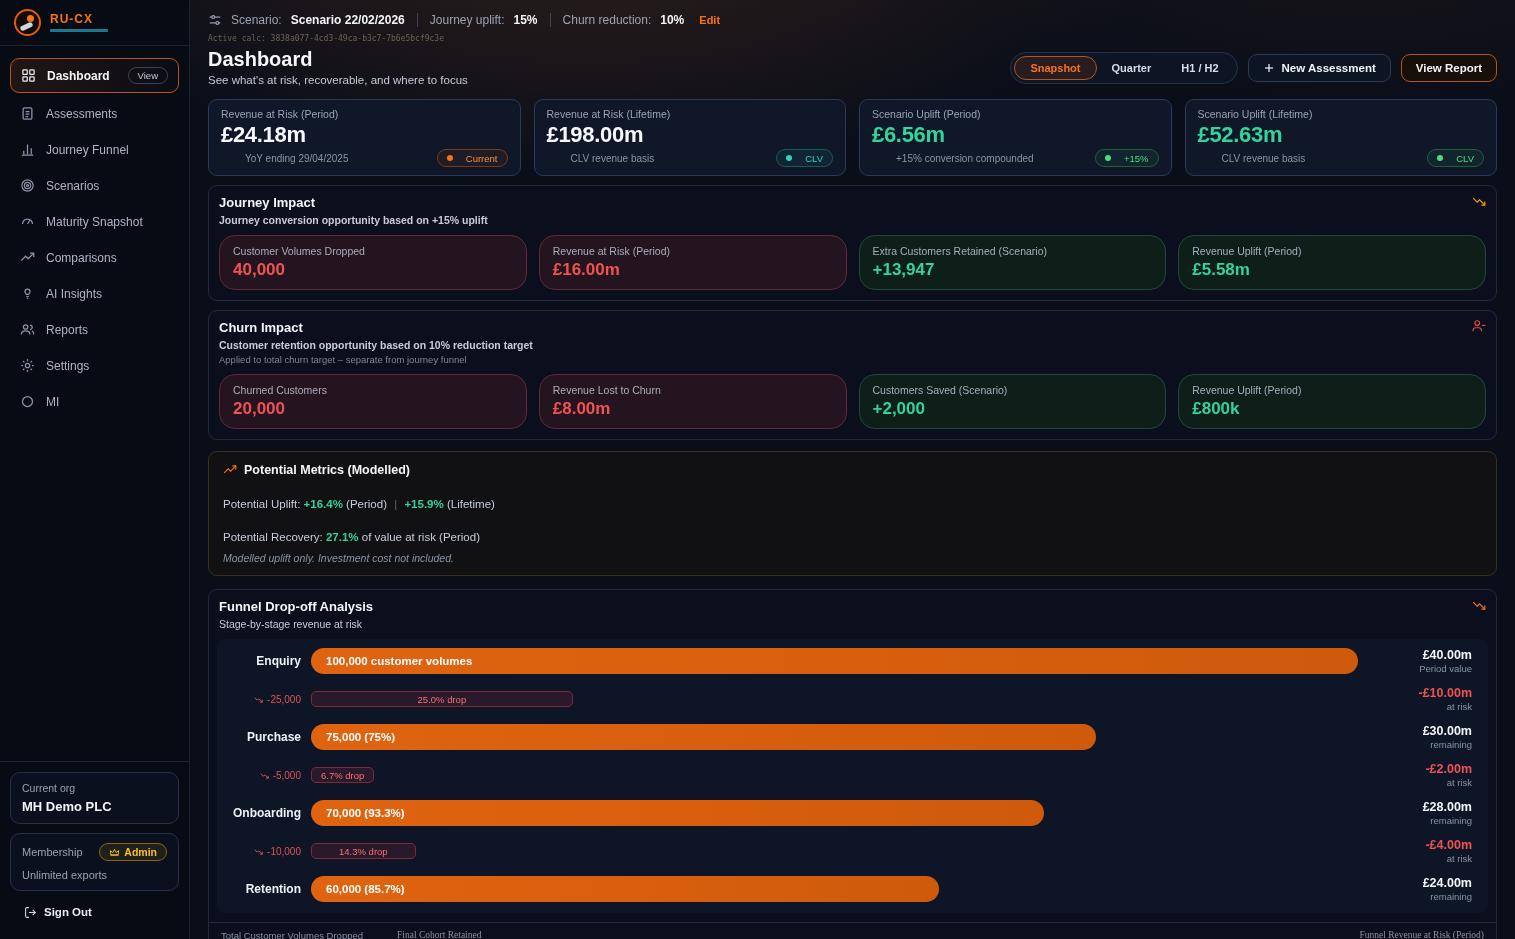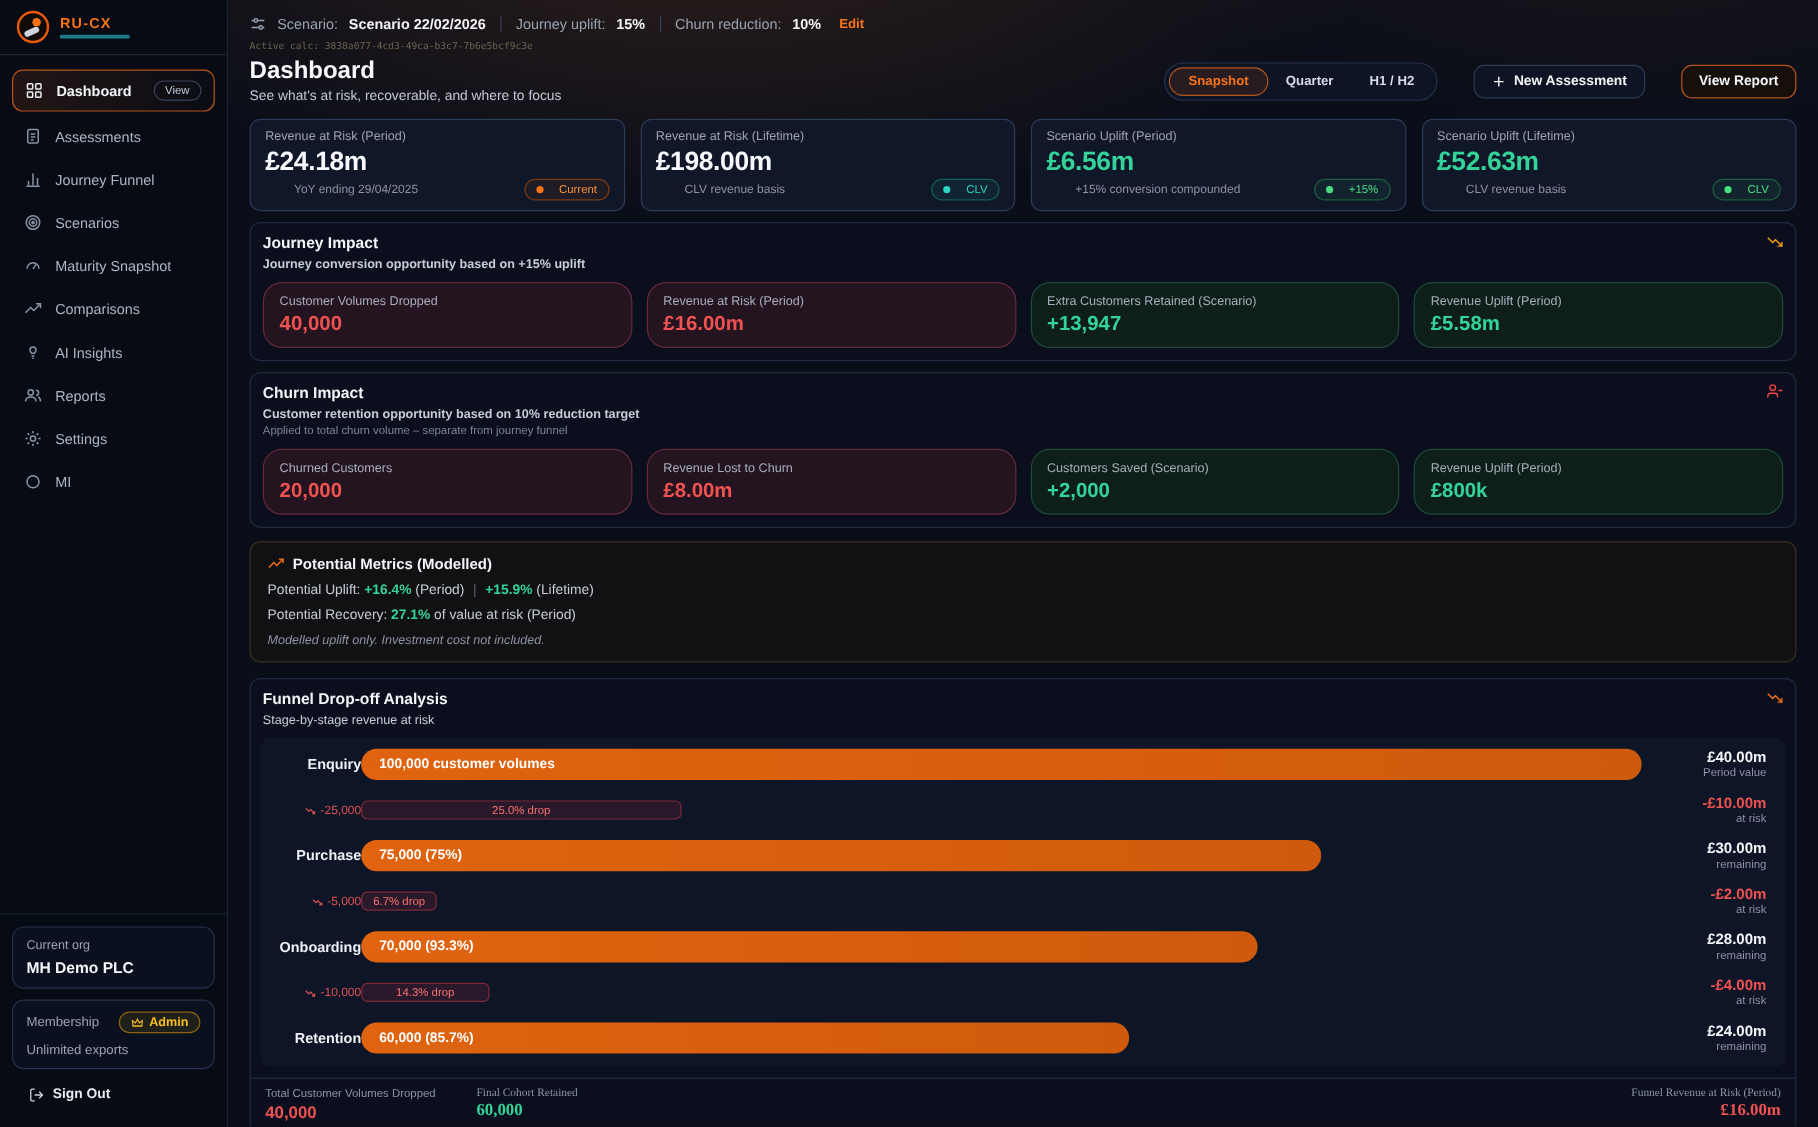--- a/index.html
+++ b/index.html
@@ -49,21 +49,21 @@
   .edit-link { color:#f97316; font-weight:bold; font-size:11px; margin-left:6px; cursor:pointer; }
   .active-calc { margin-top:7px; font-family:"DejaVu Sans Mono", monospace; font-size:8px; color:#6e6250; }
 
   .header-row { margin-top:5px; display:flex; align-items:flex-start; }
   .h-title { font-size:20px; font-weight:bold; color:#f6f8fb; }
   .h-sub { margin-top:3px; font-size:11.5px; color:#c2c9d6; }
   .header-right { margin-left:auto; display:flex; align-items:center; gap:10px; margin-top:4px; }
   .tabs { display:flex; align-items:center; background:#0d1424; border:1px solid #26324d; border-radius:999px; padding:3px; }
   .tab { font-size:11px; font-weight:bold; color:#d7dce6; padding:5px 15px; border-radius:999px; cursor:pointer; }
   .tab.on { color:#f97316; border:1px solid #b4551d; background:rgba(234,88,12,0.12); }
-  .btn { display:flex; align-items:center; gap:7px; font-size:11.5px; font-weight:bold; color:#f3f5f8; background:#0d1424; border:1px solid #2c3a55; border-radius:9px; padding:7px 14px; cursor:pointer;margin-left:20px; }
+  .btn { display:flex; align-items:center; gap:7px; font-size:11.5px; font-weight:bold; color:#f3f5f8; background:#0d1424; border:1px solid #2c3a55; border-radius:9px; padding:7px 14px; cursor:pointer; }
   .btn.primary { border-color:#b4551d; background:#170f0a; }
 
   
   .kpi-row { margin-top:13px; display:grid; grid-template-columns:repeat(4,1fr); gap:13px; }
   .kpi { background:#0f1729; border:1px solid #2b3a58; border-radius:9px; padding:8px 12px 8px 12px; }
   .kpi-label { font-size:10.5px; color:#9aa3b2; }
   .kpi-value { margin-top:2px; font-size:22px; font-weight:bold; color:#f6f8fb; letter-spacing:-0.3px; }
   .kpi-value.green { color:#34d399; }
   .kpi-foot { display:flex; align-items:center; justify-content:space-between; margin-top:1px;margin-left:24px; }
   .kpi-sub { font-size:10px; color:#8a94a4; }
@@ -83,30 +83,30 @@
   .icard { border-radius:16px; padding:9px 13px; border:1px solid; }
   .icard .lbl { font-size:10.5px; color:#a7aebb; }
   .icard .val { margin-top:3px; font-size:17px; font-weight:bold; }
   .icard.red { background:#241420; border-color:#63293a; } .icard.red .val { color:#f05252; }
   .icard.green { background:#0e1f1a; border-color:#1d4a3a; } .icard.green .val { color:#34d399; }
 
   
   .pm { margin-top:11px; border:1px solid #3a3020; background:rgba(26,19,11,0.45); border-radius:9px; padding:11px 14px; }
   .pm-title { display:flex; align-items:center; gap:7px; font-size:12.5px; font-weight:bold; color:#f3f5f8; }
   .pm-title .ic { color:#f97316; }
-  .pm-line { margin-top:9px; font-size:11.5px; color:#c6cdd9; }
+  .pm-line { margin-top:21px; font-size:11.5px; color:#c6cdd9; }
   .pm-line b.gr { color:#34d399; }
   .pm-line .pipe { color:#5a6478; margin:0 4px; }
   .pm-note { margin-top:9px; font-size:10.5px; font-style:italic; color:#8a94a4; }
 
   
   .funnel { margin-top:13px; border:1px solid #202b42; background:rgba(12,17,32,0.55); border-radius:9px; padding:9px 0 0 0; position:relative; }
   .funnel .head { padding:0 10px; }
   .f-chart { margin:9px 8px 0 8px; background:#0d1526; border-radius:8px; padding:9px 4px 9px 0; }
-  .f-row { display:grid; grid-template-columns:84px 1fr 116px; align-items:center; margin-bottom:12px; }
+  .f-row { display:grid; grid-template-columns:84px 1fr 116px; align-items:center; gap:10px; margin-bottom:12px; }
   .f-row:last-child { margin-bottom:2px; }
   .f-label { font-size:12px; font-weight:bold; color:#eef1f6; text-align:right; }
   .f-label.dl { display:flex; align-items:center; justify-content:flex-end; gap:4px; font-size:10px; font-weight:normal; color:#e05252; }
   .f-track { position:relative; }
   .f-bar { height:26px; border-radius:13px; background:linear-gradient(90deg,#e06410,#cf5a0c); display:flex; align-items:center; padding:0 15px; white-space:nowrap; }
   .f-bar span { font-size:11.5px; font-weight:bold; color:#fff; }
   .f-dropbar { height:16px; border-radius:5px; border:1px solid #7f2937; background:rgba(127,41,55,0.25); display:flex; align-items:center; justify-content:center; padding:0 9px; min-width:max-content; }
   .f-dropbar span { font-size:9.5px; color:#f87171; white-space:nowrap; }
   .f-val { text-align:right; padding-right:12px; }
   .f-val .v { font-size:12.5px; font-weight:bold; color:#f3f5f8; }
@@ -395,21 +395,21 @@
   <section class="section">
     <span class="sec-icon ic" style="color:#ef4444">
         <svg width="14" height="14" viewBox="0 0 24 24" fill="none" stroke="currentColor" stroke-width="2">
           <circle cx="9" cy="7" r="4"></circle>
           <path d="M2 21v-2a4 4 0 0 1 4-4h6a4 4 0 0 1 4 4v2"></path>
           <line x1="17" y1="11" x2="23" y2="11"></line>
         </svg>
       </span>
     <div class="sec-title">Churn Impact</div>
     <div class="sec-sub">Customer retention opportunity based on 10% reduction target</div>
-    <div class="sec-note">Applied to total churn volume – separate from journey funnel</div>
+    <div class="sec-note">Applied to total churn target – separate from journey funnel</div>
     <div class="impact-cards">
       <div class="icard red">
         <div class="lbl">Churned Customers</div>
         <div class="val">20,000</div>
       </div>
       <div class="icard red">
         <div class="lbl">Revenue Lost to Churn</div>
         <div class="val">£8.00m</div>
       </div>
       <div class="icard green">

